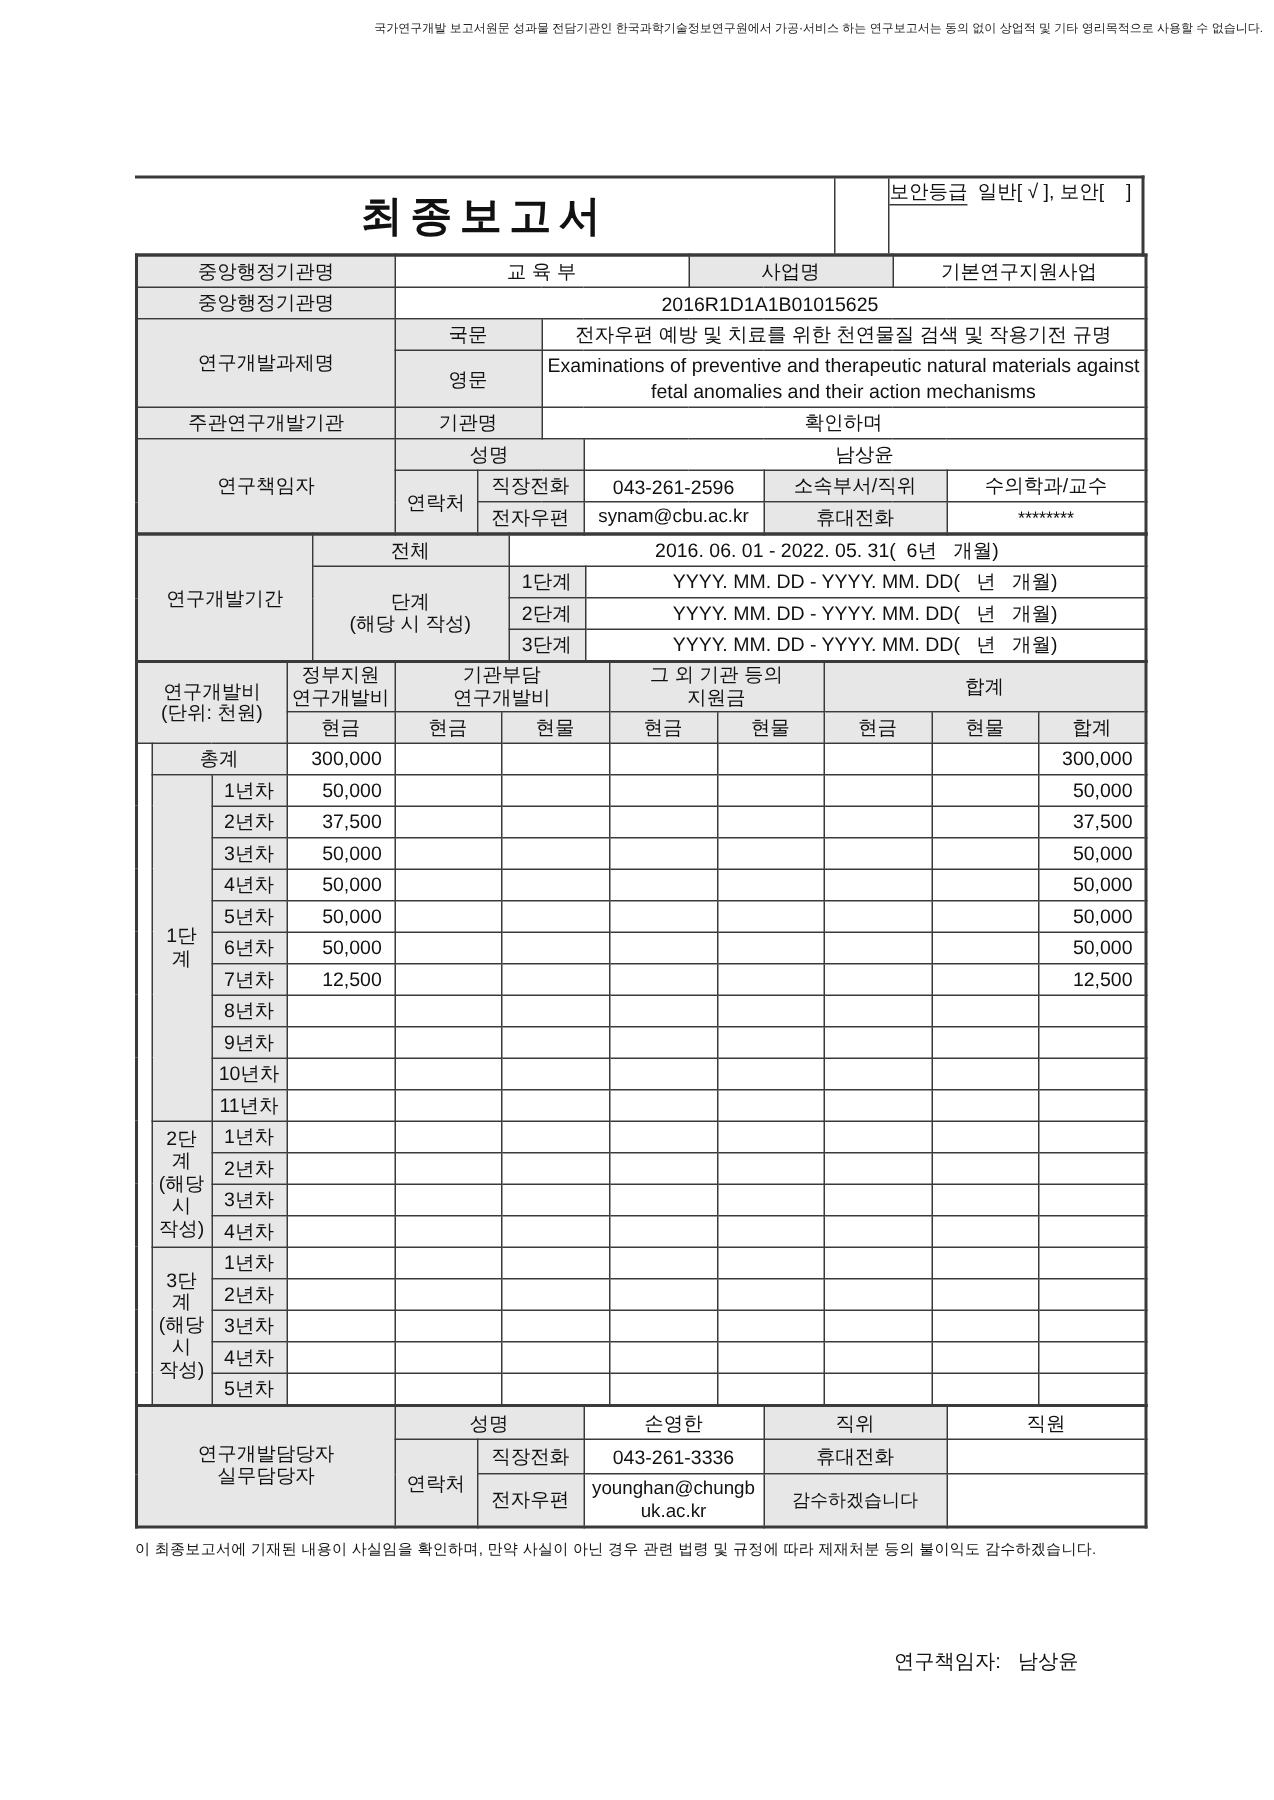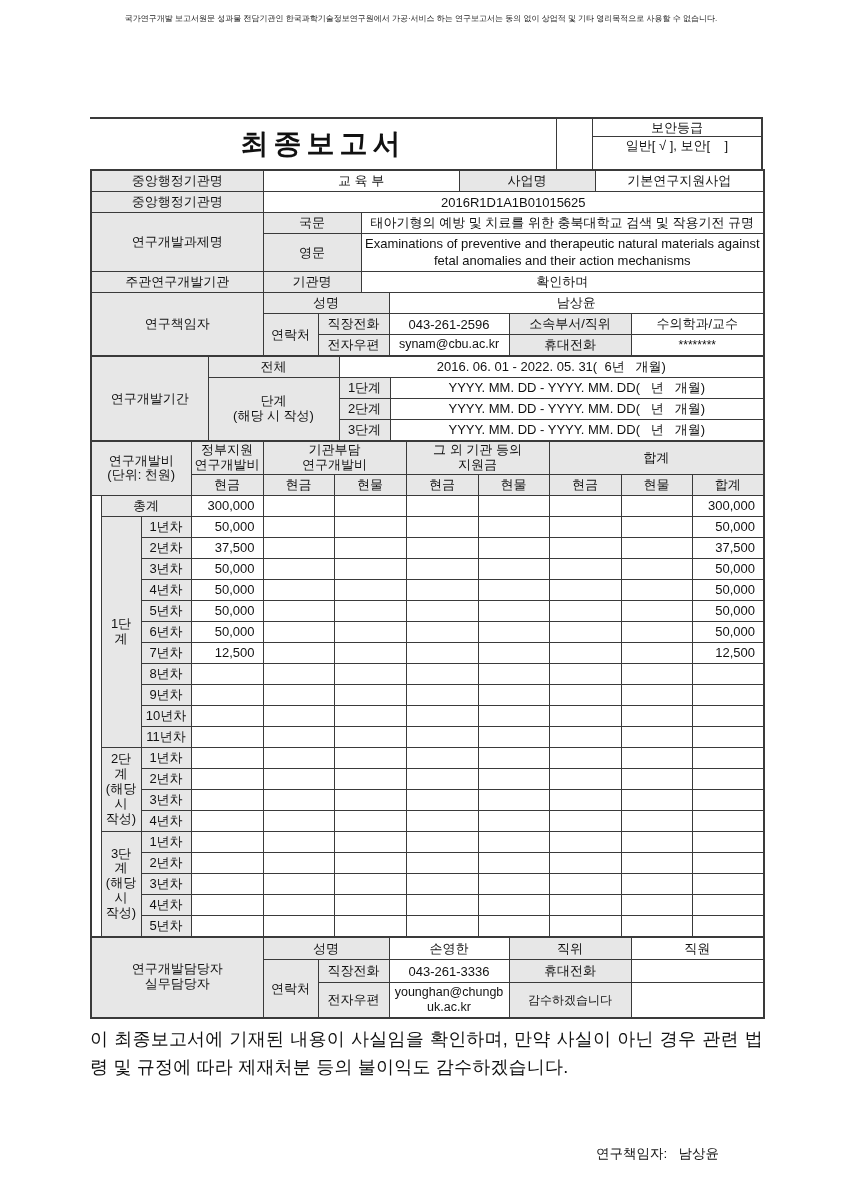--- a/index.html
+++ b/index.html
@@ -1,25 +1,25 @@
 <!DOCTYPE html>
 <html><head>
 <meta charset="utf-8">
 <style>
   html,body{margin:0;padding:0;background:#fff;}
   body{width:849px;height:1200px;font-family:"Liberation Sans","DejaVu Sans",sans-serif;color:#111;}
-  .disclaimer{font-size:8px;color:#222;text-align:center;padding:13px 7px 0 0;height:11px;}
+  .disclaimer{font-size:8px;color:#222;text-align:right;padding:13px 7px 0 0;height:11px;}
   .content{width:673px;margin-left:90px;}
   
   .title-block{box-sizing:border-box;width:673px;margin-top:93px;display:flex;
     border-top:2px solid #3a3a3a;border-bottom:2px solid #3a3a3a;border-right:2px solid #3a3a3a;height:54px;}
   .title-cell{flex:0 0 466px;display:flex;align-items:center;justify-content:center;
     font-size:28px;font-weight:bold;letter-spacing:5px;}
   .title-spacer{flex:0 0 35px;border-left:1px solid #3a3a3a;}
-  .security-box{flex:1;border-left:1px solid #3a3a3a;display:flex;flex-direction:column;}
+  .security-box{flex:1;border-left:1px solid #3a3a3a;display:flex;flex-direction:row;}
   .security-label{height:17px;border-bottom:1px solid #3a3a3a;text-align:center;line-height:17px;font-size:13px;}
   .security-value{flex:1;text-align:center;line-height:17px;font-size:13px;white-space:pre;}
   
   table{border-collapse:collapse;table-layout:fixed;width:673px;border:2px solid #3a3a3a;margin-top:-2px;}
   th,td{box-sizing:border-box;border:1px solid #3a3a3a;font-size:13px;font-weight:normal;
     text-align:center;vertical-align:middle;padding:1px 3px;overflow:hidden;}
   th{background:#e7e7e7;}
   td{background:#fff;}
   .pre{white-space:pre;margin-top:24px;}
   .preline{white-space:pre-line;line-height:1.15;}
@@ -29,21 +29,21 @@
   .strip{background:#fff;padding:0;}
   #tbl-info tr{height:21px;}
   #tbl-info tr.r-eng{height:38px;}
   #tbl-info tr.r-name{height:18px;}
   #tbl-period tr{height:17px;}
   #budget-table tr{height:17px;}
   #budget-table tr.bh1{height:33px;}
   #budget-table tr.bh2{height:17px;}
   #tbl-mgr tr{height:23px;}
   #tbl-mgr tr.r-mail{height:35px;}
-  .declaration{font-size:18px;line-height:1.55;text-align:justify;margin-top:7px;letter-spacing:0.2px;}
+  .declaration{font-size:10px;line-height:1.55;text-align:justify;margin-top:7px;letter-spacing:0.2px;}
   .date-line{font-size:13.5px;text-align:right;white-space:pre;padding-right:8px;margin-top:14px;}
   .sign-block{font-size:13.5px;text-align:right;white-space:pre;padding-right:44px;margin-top:12px;line-height:1.6;}
 </style>
 </head>
 <body>
 
 <div class="disclaimer">국가연구개발 보고서원문 성과물 전담기관인 한국과학기술정보연구원에서 가공·서비스 하는 연구보고서는 동의 없이 상업적 및 기타 영리목적으로 사용할 수 없습니다.</div>
 
 <div class="content">
 
@@ -75,21 +75,21 @@
       <th colspan="2">사업명</th>
       <td colspan="2">기본연구지원사업</td>
     </tr>
     <tr>
       <th>중앙행정기관명</th>
       <td colspan="8">2016R1D1A1B01015625</td>
     </tr>
     <tr>
       <th rowspan="2">연구개발과제명</th>
       <th colspan="2">국문</th>
-      <td colspan="6">태아기형의 예방 및 치료를 위한 충북대학교 검색 및 작용기전 규명</td>
+      <td colspan="6">전자우편 예방 및 치료를 위한 천연물질 검색 및 작용기전 규명</td>
     </tr>
     <tr class="r-eng">
       <th colspan="2">영문</th>
       <td colspan="6" style="line-height:1.3">Examinations of preventive and therapeutic natural materials against fetal anomalies and their action mechanisms</td>
     </tr>
     <tr>
       <th>주관연구개발기관</th>
       <th colspan="2">기관명</th>
       <td colspan="6">확인하며</td>
     </tr>

